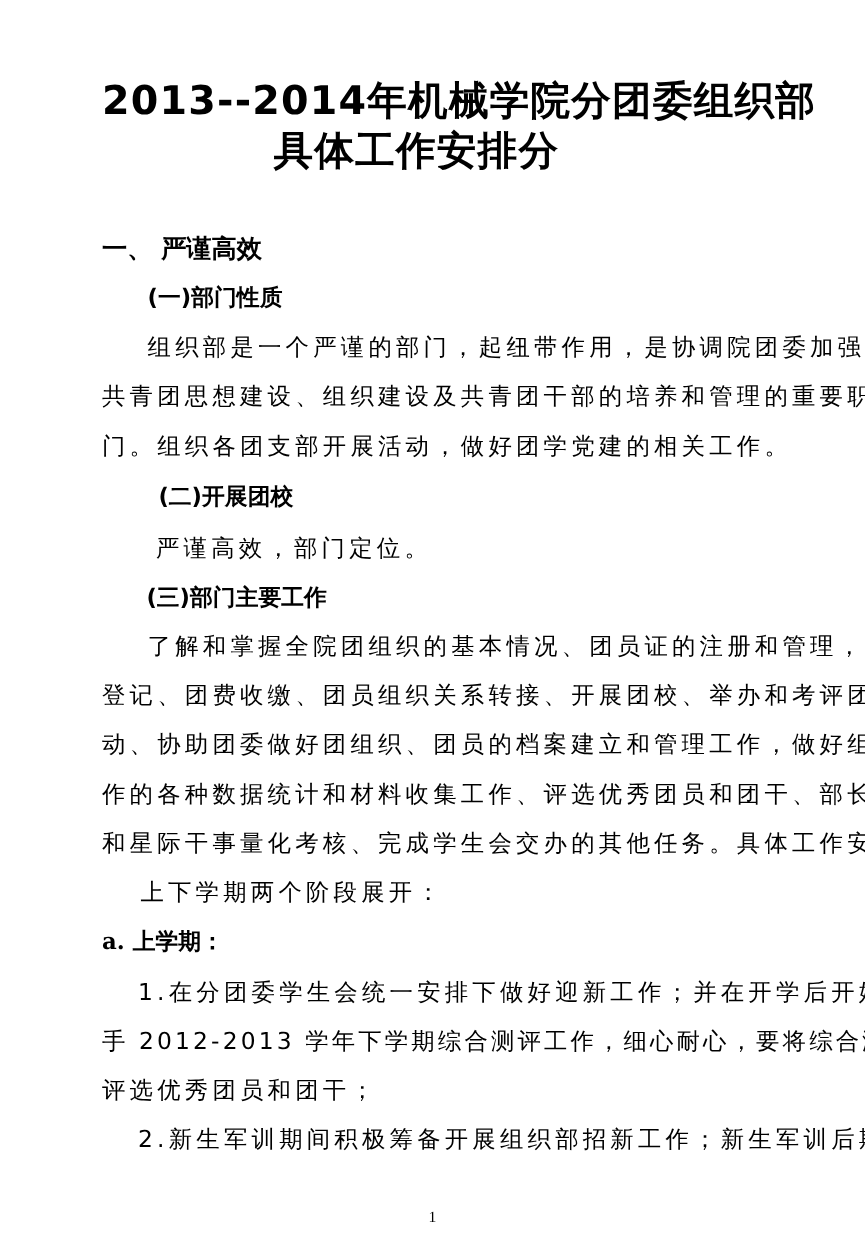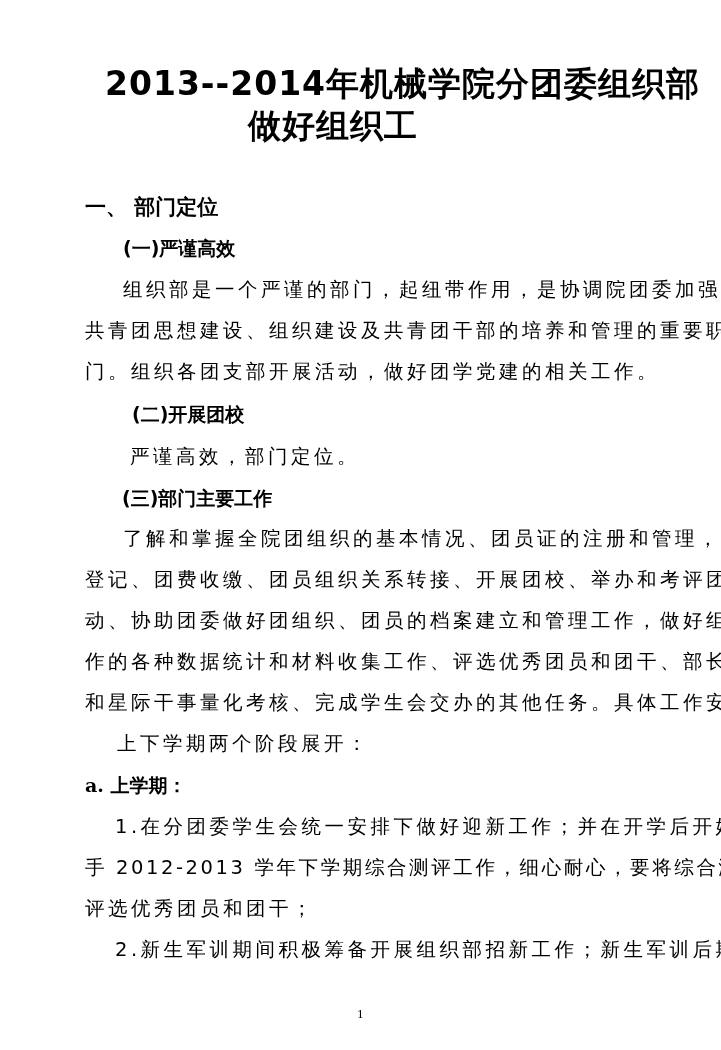--- a/index.html
+++ b/index.html
@@ -1,34 +1,34 @@
 <!DOCTYPE html>
 <html><head>
 <meta charset="utf-8">
 <style>
   html, body { margin: 0; padding: 0; background: #ffffff; }
   body { width: 721px; height: 1050px; position: relative; overflow: hidden; font-family: "DejaVu Sans", "Liberation Sans", sans-serif; color: #000; }
   .abs { position: absolute; white-space: nowrap; }
-  .title { font-size: 33px; font-weight: bold; letter-spacing: 1px; line-height: 40px; margin-left: 20px; }
+  .title { font-size: 33px; font-weight: bold; letter-spacing: 1px; line-height: 40px; }
   .h1 { font-size: 21px; font-weight: bold; line-height: 26px; }
   .h2 { font-size: 19px; font-weight: bold; line-height: 24px; }
   .body { font-size: 19.5px; line-height: 24px; letter-spacing: 3.5px; }
   .pagenum { font-family: "Liberation Serif", serif; font-size: 13px; }
 </style>
 </head>
 <body>
 
 <div>
 
   <div class="abs title" style="left:85px; top:64px; width:545px; text-align:left;">2013--2014年机械学院分团委组织部</div>
-  <div class="abs title" style="left:228px; top:106px;">做好组织工</div>
+  <div class="abs title" style="left:228px; top:106px;">具体工作安排分</div>
 
-  <div class="abs h1" style="left:85px; top:194px;">一、 部门定位</div>
+  <div class="abs h1" style="left:85px; top:194px;">一、 严谨高效</div>
 
-  <div class="abs h2" style="left:123px; top:236px;">(一)严谨高效</div>
+  <div class="abs h2" style="left:123px; top:236px;">(一)部门性质</div>
 
   <div class="abs body" style="left:123px; top:278px;">组织部是一个严谨的部门，起纽带作用，是协调院团委加强全院</div>
   <div class="abs body" style="left:85px; top:319px;">共青团思想建设、组织建设及共青团干部的培养和管理的重要职能部</div>
   <div class="abs body" style="left:85px; top:360px;">门。组织各团支部开展活动，做好团学党建的相关工作。</div>
 
   <div class="abs h2" style="left:132px; top:402px;">(二)开展团校</div>
   <div class="abs body" style="left:130px; top:445px;">严谨高效，部门定位。</div>
 
   <div class="abs h2" style="left:122px; top:486px;">(三)部门主要工作</div>
 

